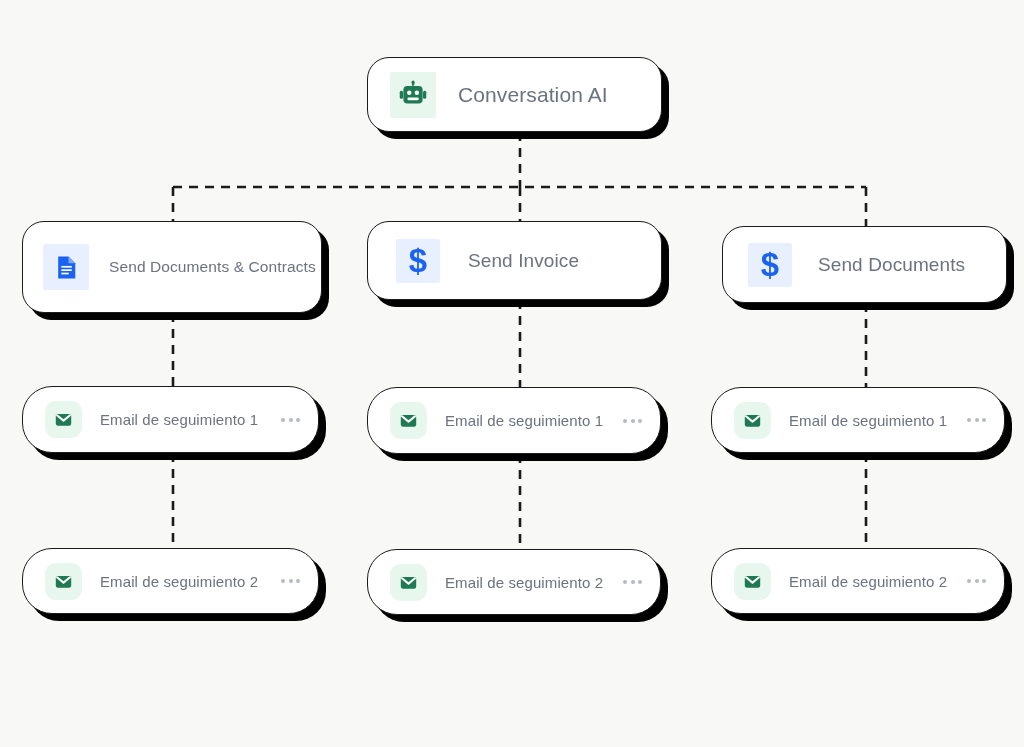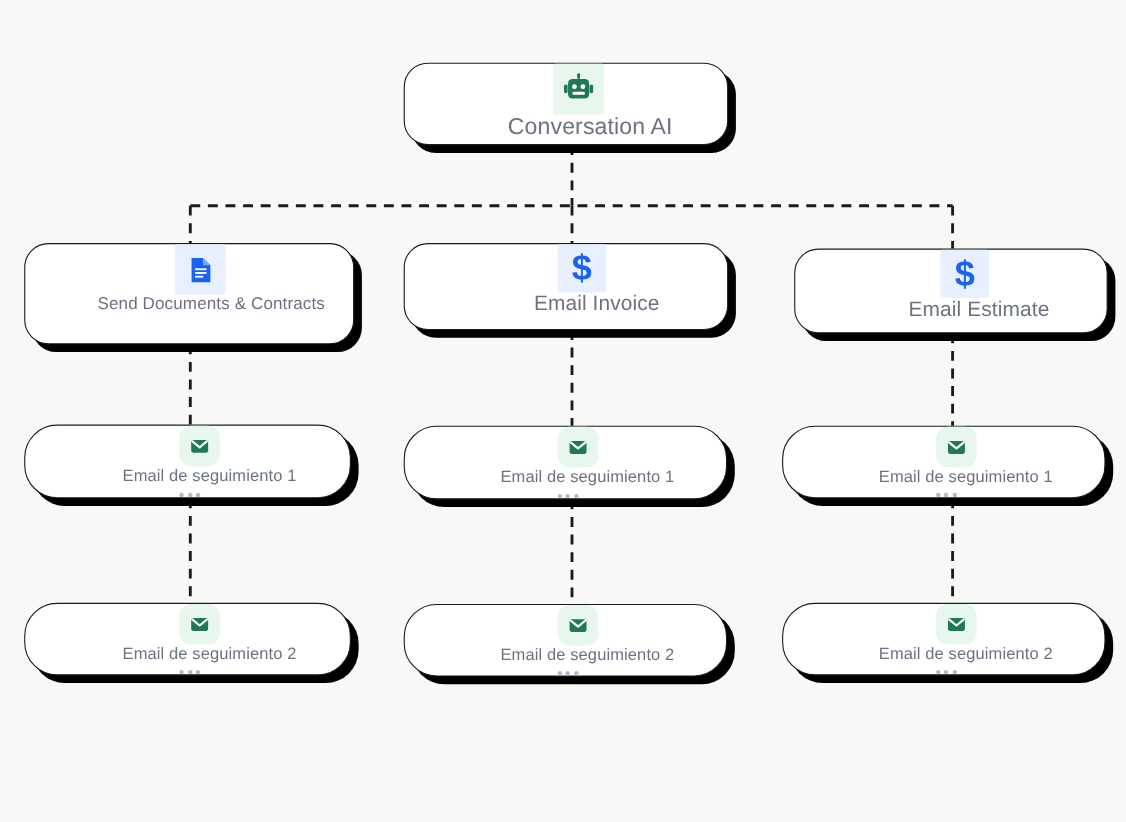--- a/index.html
+++ b/index.html
@@ -33,21 +33,20 @@
   .node {
     position: absolute;
     box-sizing: border-box;
     background: #ffffff;
     border: 1.6px solid #1b1b1b;
     border-radius: 22px;
     box-shadow: 7px 7px 0 0 #000000;
     display: flex;
     align-items: center;
     overflow: visible;
-    flex-direction: column;
   }
   .node.n-small { border-radius: 30px; }
 
   .node-icon {
     flex: 0 0 auto;
     display: flex;
     align-items: center;
     justify-content: center;
   }
   
@@ -156,30 +155,30 @@
     </span>
     <span class="node-label label-sm" style="margin-left:20px; font-size:15.5px;">Send Documents &amp; Contracts</span>
   </div>
 
   <div class="node" style="left:367px; top:221px; width:295px; height:79px; padding-left:28px;">
     <span class="node-icon icon-tile-lg tile-blue" style="width:44px;height:44px;">
       <svg width="26" height="34" viewBox="0 0 20 30" aria-hidden="true">
         <text x="10" y="24.5" text-anchor="middle" font-family="'Liberation Sans', sans-serif" font-size="29" font-weight="bold" fill="#1a62f0">$</text>
       </svg>
     </span>
-    <span class="node-label label-md" style="margin-left:28px;">Email Invoice</span>
+    <span class="node-label label-md" style="margin-left:28px;">Send Invoice</span>
   </div>
 
   <div class="node" style="left:722px; top:226px; width:285px; height:77px; padding-left:25px;">
     <span class="node-icon icon-tile-lg tile-blue" style="width:44px;height:44px;">
       <svg width="26" height="34" viewBox="0 0 20 30" aria-hidden="true">
         <text x="10" y="24.5" text-anchor="middle" font-family="'Liberation Sans', sans-serif" font-size="29" font-weight="bold" fill="#1a62f0">$</text>
       </svg>
     </span>
-    <span class="node-label label-md" style="margin-left:26px;">Email Estimate</span>
+    <span class="node-label label-md" style="margin-left:26px;">Send Documents</span>
   </div>
 
   <div class="node n-small" style="left:22px; top:386px; width:297px; height:67px; padding-left:22px;">
     <span class="node-icon icon-tile-sm tile-green">
       <svg width="21" height="21" viewBox="0 0 24 24" aria-hidden="true">
         <path d="M3.2 8.0c0-1.3 1.0-2.4 2.3-2.4h13.0c1.3 0 2.3 1.1 2.3 2.4v8.6c0 1.3-1.0 2.4-2.3 2.4H5.5c-1.3 0-2.3-1.1-2.3-2.4z" fill="#1f7a54"></path>
         <path d="M4.6 7.2l7.4 6.1 7.4-6.1" fill="none" stroke="#ffffff" stroke-width="2.3" stroke-linecap="round" stroke-linejoin="round"></path>
       </svg>
     </span>
     <span class="node-label label-sm" style="margin-left:18px;">Email de seguimiento 1</span>

